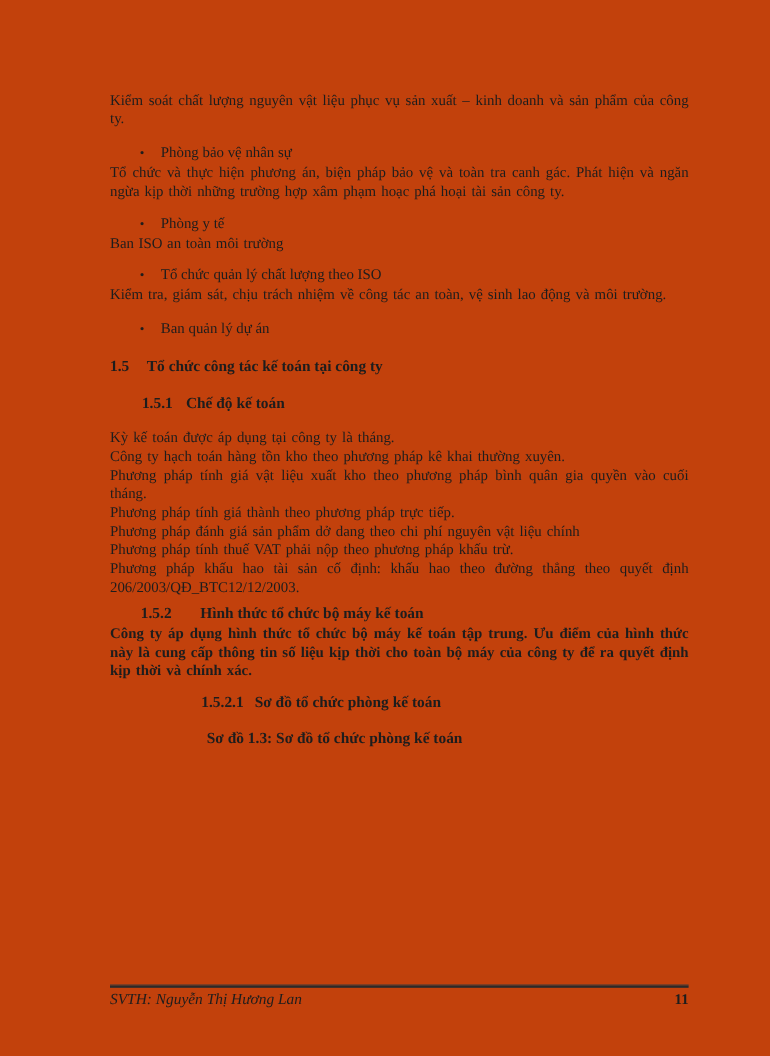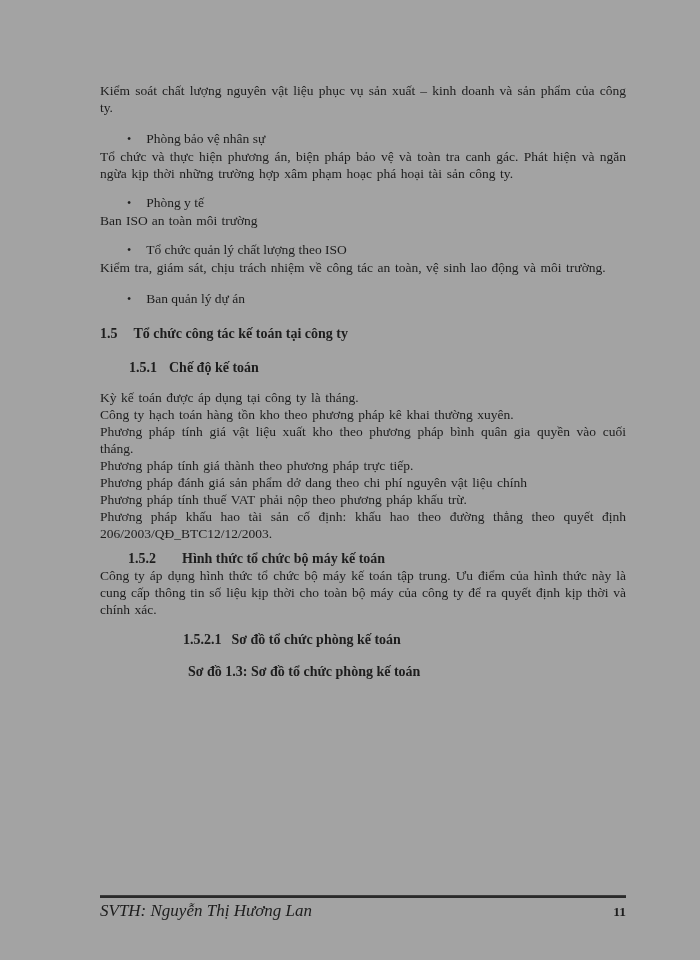--- a/index.html
+++ b/index.html
@@ -6,21 +6,21 @@
   html, body { background: #ffffff; }
   body {
     width: 700px; height: 960px;
     position: relative;
     font-family: "Liberation Serif", "DejaVu Serif", serif;
     color: #1d1d1d;
     overflow: hidden;
   }
   .page {
     position: absolute; inset: 0;
-    background: #a3a3a3;
+    background: #c2410c;
   }
   .content {
     position: absolute;
     left: 100px; right: 74px; top: 82px;
     font-size: 13.5px;
     line-height: 17px;
   }
   p.body-par {
     text-align: justify;
     word-spacing: 0.09em;
@@ -46,39 +46,39 @@
   .h-15   { margin-top: 17px; }
   .h-15   .hnum { margin-right: 16px; }
   .h-151  { margin-top: 17px; margin-left: 29px; }
   .h-151  .hnum { margin-right: 12px; }
   .h-152  { margin-top: 8px;  margin-left: 28px; }
   .h-152  .hnum { margin-right: 26px; }
   .h-1521 { margin-top: 13px; margin-left: 83px; }
   .h-1521 .hnum { margin-right: 10px; }
   .caption { margin-top: 15px; margin-left: 88px; font-weight: bold; font-size: 14px; }
   .block-regime { margin-top: 13px; }
-  .p-152 { margin-top: 13px; }
+  .p-152 { margin-top: 13px; font-weight: bold; }
   .footer {
     position: absolute;
     left: 100px; right: 74px; top: 895px;
   }
   .footer-rule {
     height: 2px;
     border-top: 1px solid #3c3c3c;
     border-bottom: 2px solid #2a2a2a;
   }
   .footer-row {
     margin-top: 3px;
     display: flex;
     justify-content: space-between;
     align-items: baseline;
   }
   .footer-author {
     font-style: italic;
-    font-size: 17px;
+    font-size: 14px;
   }
   .footer-page {
     font-weight: bold;
     font-size: 13.5px;
   }
 </style>
 </head>
 <body>
 
 <div class="page">

